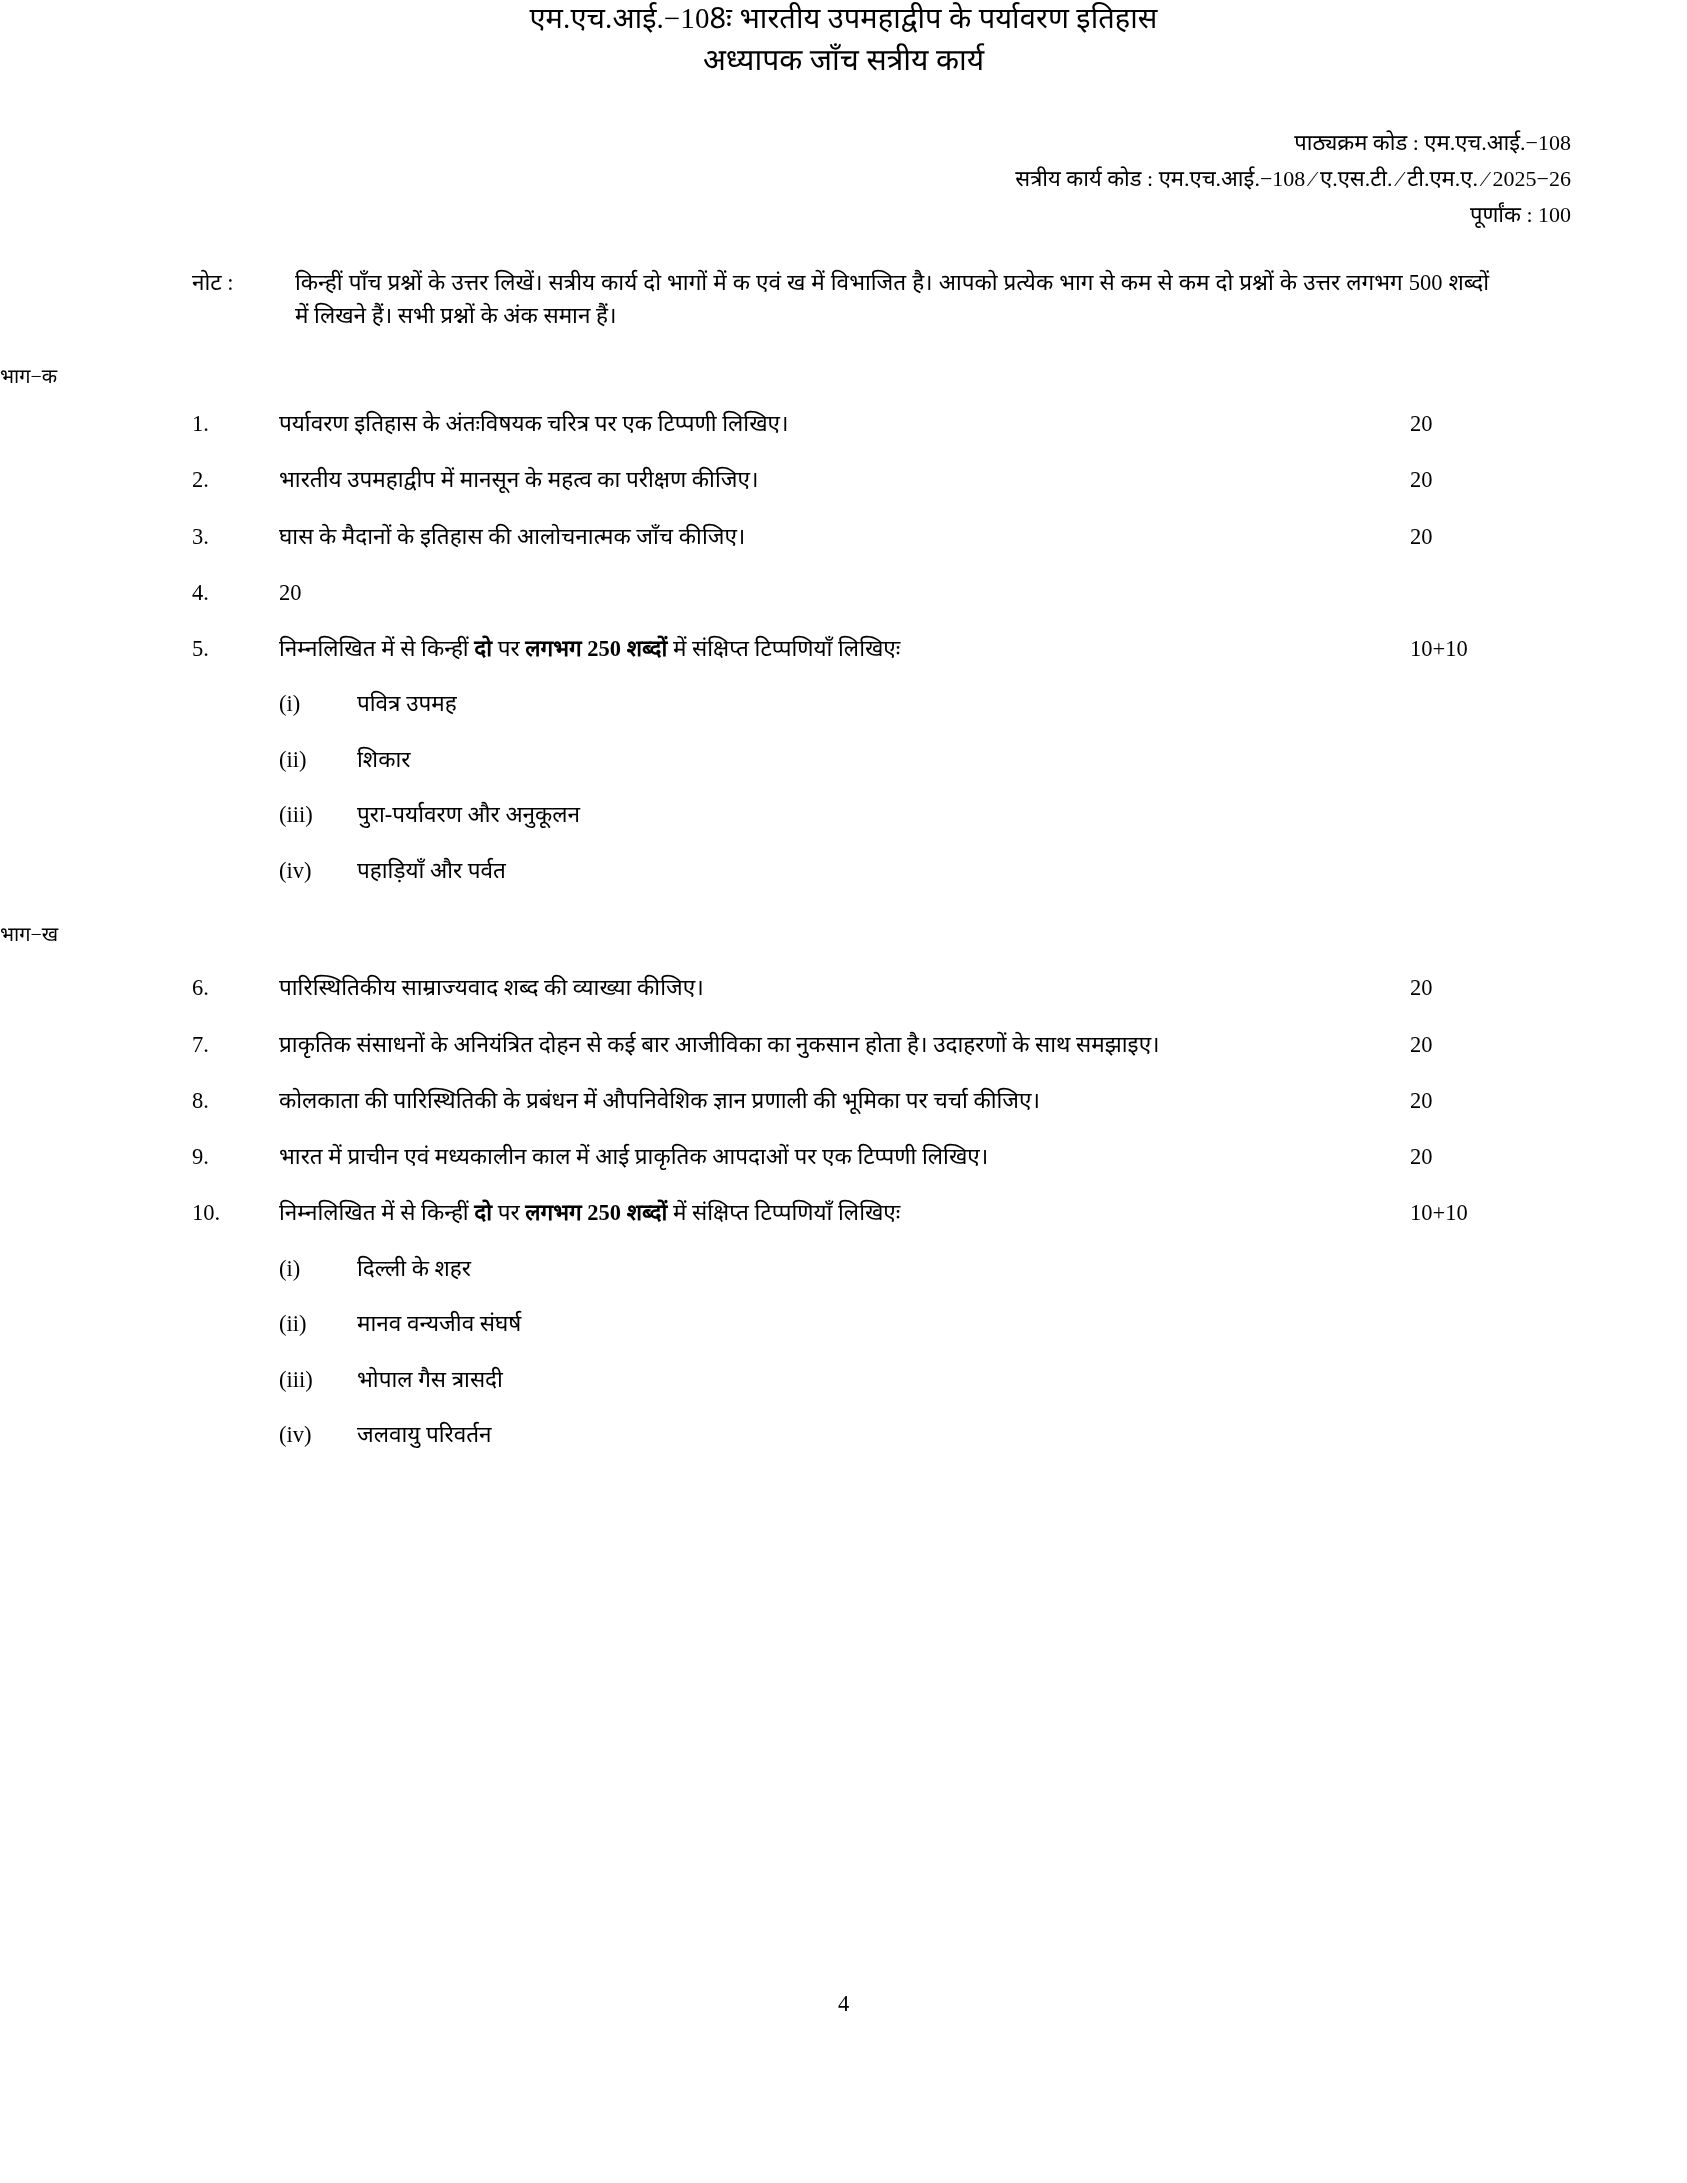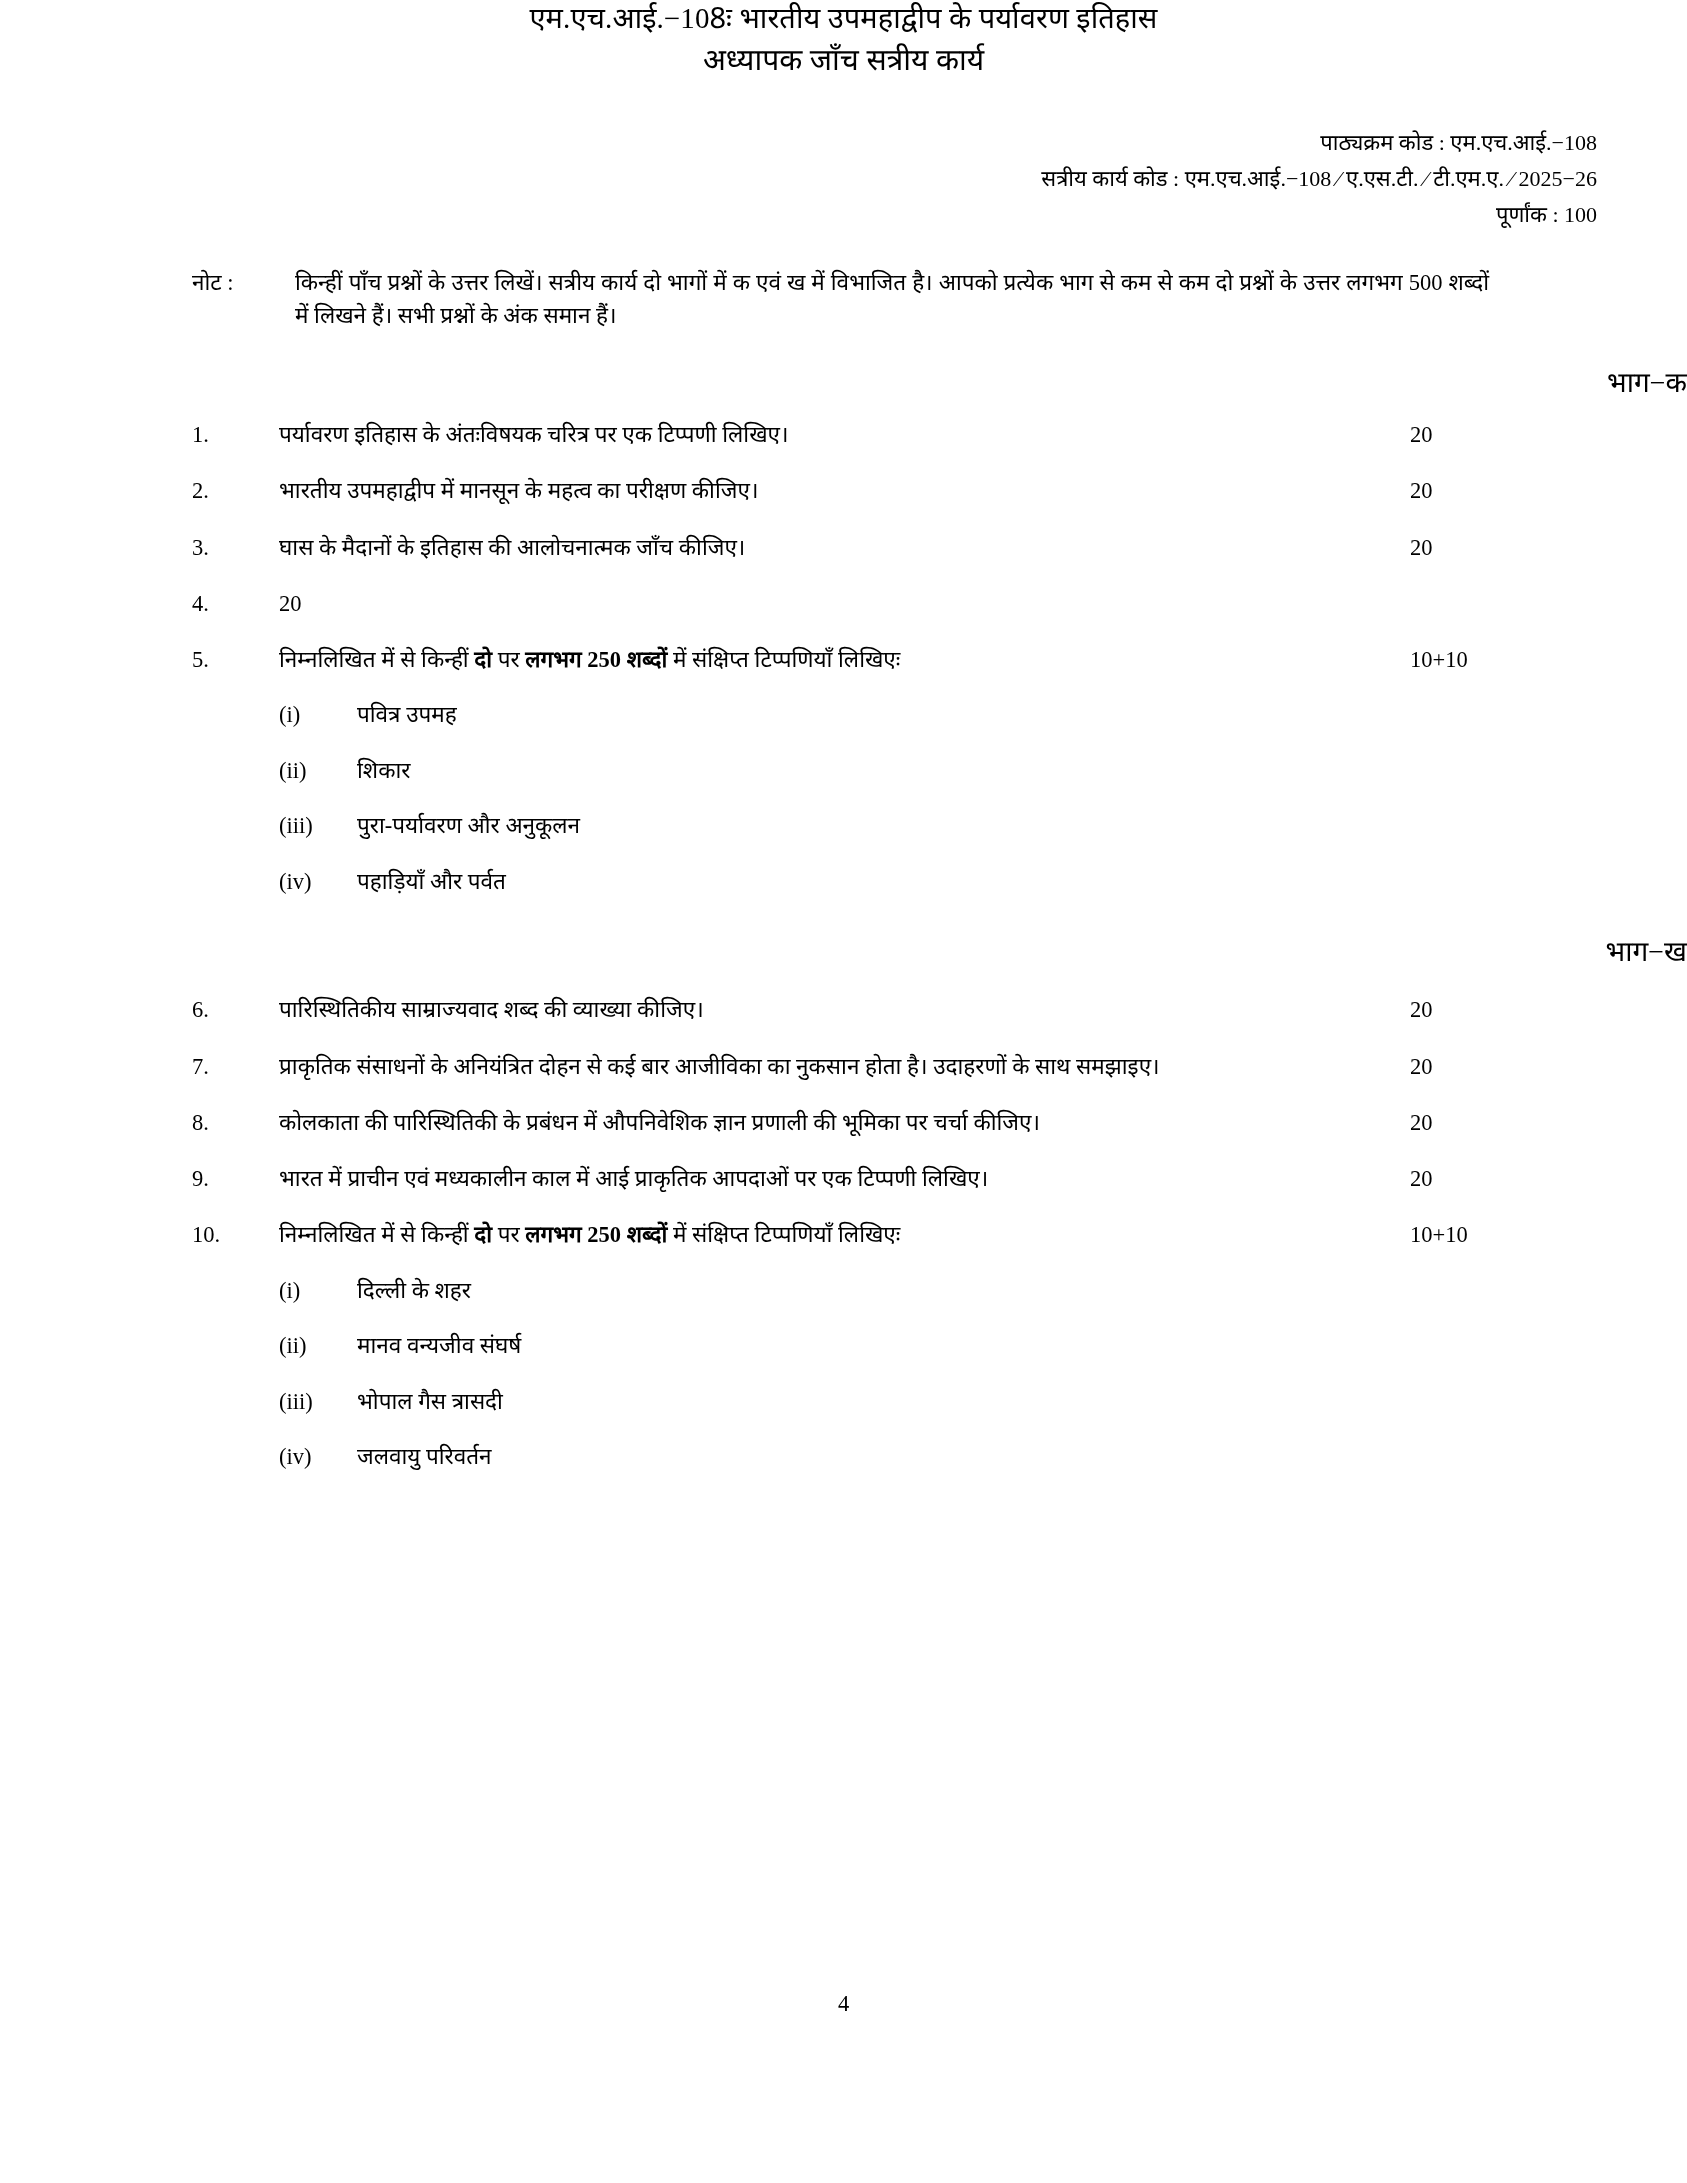--- a/index.html
+++ b/index.html
@@ -35,21 +35,21 @@
   }
   .title-line-2 {
     font-size: 30px;
     line-height: 1.3;
     margin-top: 4px;
   }
 
   
   .code-block {
     margin-top: 46px;
-    padding-right: 90px;
+    padding-right: 116px;
     text-align: right;
     font-size: 22px;
     line-height: 1.62;
   }
   .code-block div {
     white-space: nowrap;
   }
 
   
   .note-row {
@@ -64,22 +64,22 @@
     flex: 0 0 auto;
     width: 103px;
   }
   .note-text {
     flex: 1 1 auto;
     text-align: justify;
   }
 
   
   .section-heading {
-    text-align: right;
-    font-size: 28px;
+    text-align: left;
+    font-size: 20px;
     margin-top: 29px;
     margin-bottom: 18.5px;
   }
   .section-heading.second {
     margin-top: 34px;
     margin-bottom: 24px;
   }
 
   
   .q-list {

